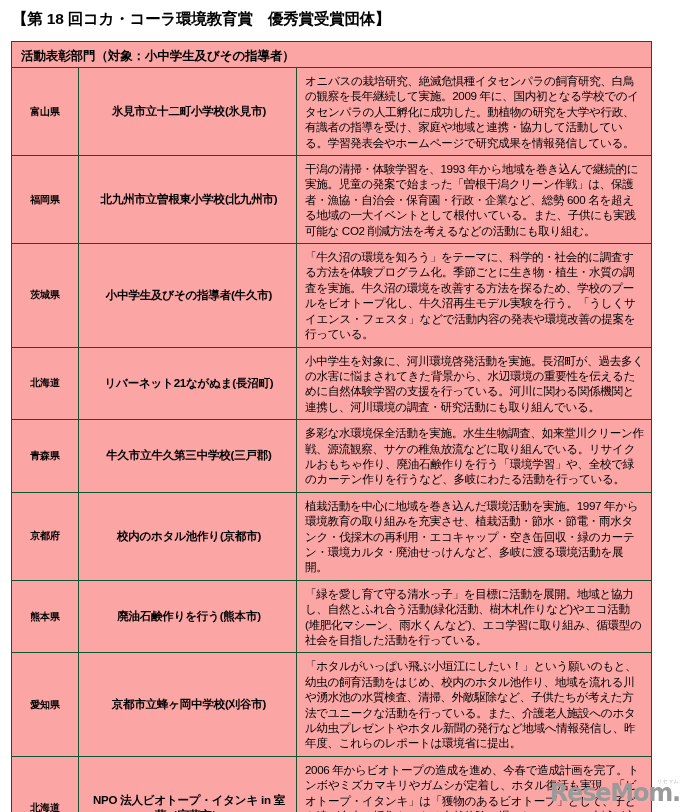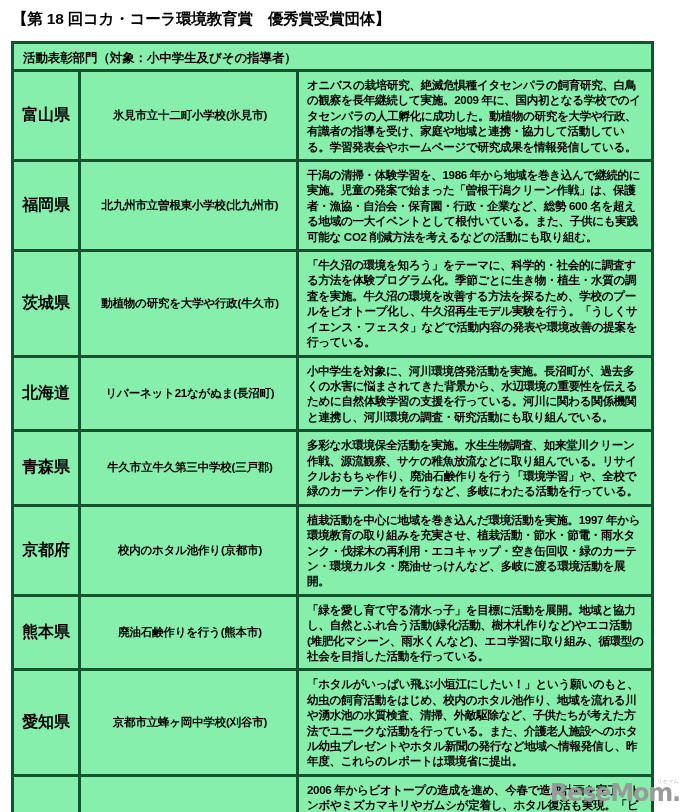--- a/index.html
+++ b/index.html
@@ -37,61 +37,61 @@
     position: absolute;
     left: 11px;
     top: 41px;
     width: 640px;
     border-collapse: collapse;
     table-layout: fixed;
     background: #fff;
   }
   table.award-table td,
   table.award-table th {
-    border: 3px solid #14532d;
+    border: 1px solid #14532d;
     vertical-align: middle;
     padding: 0;
-    background: #86efac;
+    background: #fca5a5;
   }
   .section-head-cell {
     height: 25px;
     padding: 0 0 0 9px !important;
     text-align: left;
     vertical-align: middle;
   }
   .section-head-text {
     font-size: 12.5px;
     font-weight: bold;
     letter-spacing: -0.1px;
     line-height: 15px;
     white-space: nowrap;
   }
   .col-pref { width: 67px; }
   .col-org  { width: 218px; }
   .col-desc { width: 355px; }
 
   .cell-pref {
     text-align: center;
-    font-size: 16px;
+    font-size: 10px;
     font-weight: bold;
     letter-spacing: -0.1px;
     padding: 4px 2px !important;
   }
   .cell-org {
     text-align: center;
     font-size: 11.5px;
     font-weight: bold;
     letter-spacing: -0.2px;
     line-height: 15px;
     padding: 4px 6px 4px 9px !important;
   }
   .cell-desc {
     text-align: left;
     font-size: 11.6px;
-    font-weight: bold;
+    font-weight: normal;
     letter-spacing: -0.35px;
     line-height: 15.4px;
     padding: 5px 7px 5px 8px !important;
     word-break: break-all;
   }
   .watermark {
     position: absolute;
     right: 6px;
     bottom: 7px;
     width: 104px;
@@ -141,26 +141,26 @@
 
       <tr>
         <td class="cell-pref">富山県</td>
         <td class="cell-org">氷見市立十二町小学校(氷見市)</td>
         <td class="cell-desc">オニバスの栽培研究、絶滅危惧種イタセンパラの飼育研究、白鳥の観察を長年継続して実施。2009 年に、国内初となる学校でのイタセンパラの人工孵化に成功した。動植物の研究を大学や行政、有識者の指導を受け、家庭や地域と連携・協力して活動している。学習発表会やホームページで研究成果を情報発信している。</td>
       </tr>
 
       <tr>
         <td class="cell-pref">福岡県</td>
         <td class="cell-org">北九州市立曽根東小学校(北九州市)</td>
-        <td class="cell-desc">干潟の清掃・体験学習を、1986 年から地域を巻き込んで継続的に実施。児童の発案で始まった「曽根干潟クリーン作戦」は、保護者・漁協・自治会・保育園・行政・企業など、総勢 600 名を超える地域の一大イベントとして根付いている。また、子供にも実践可能な CO2 削減方法を考えるなどの活動にも取り組む。</td>
+        <td class="cell-desc">干潟の清掃・体験学習を、1993 年から地域を巻き込んで継続的に実施。児童の発案で始まった「曽根干潟クリーン作戦」は、保護者・漁協・自治会・保育園・行政・企業など、総勢 600 名を超える地域の一大イベントとして根付いている。また、子供にも実践可能な CO2 削減方法を考えるなどの活動にも取り組む。</td>
       </tr>
 
       <tr>
         <td class="cell-pref">茨城県</td>
-        <td class="cell-org">動植物の研究を大学や行政(牛久市)</td>
+        <td class="cell-org">小中学生及びその指導者(牛久市)</td>
         <td class="cell-desc">「牛久沼の環境を知ろう」をテーマに、科学的・社会的に調査する方法を体験プログラム化。季節ごとに生き物・植生・水質の調査を実施。牛久沼の環境を改善する方法を探るため、学校のプールをビオトープ化し、牛久沼再生モデル実験を行う。「うしくサイエンス・フェスタ」などで活動内容の発表や環境改善の提案を行っている。</td>
       </tr>
 
       <tr>
         <td class="cell-pref">北海道</td>
         <td class="cell-org">リバーネット21ながぬま(長沼町)</td>
         <td class="cell-desc">小中学生を対象に、河川環境啓発活動を実施。長沼町が、過去多くの水害に悩まされてきた背景から、水辺環境の重要性を伝えるために自然体験学習の支援を行っている。河川に関わる関係機関と連携し、河川環境の調査・研究活動にも取り組んでいる。</td>
       </tr>
 
       <tr>

